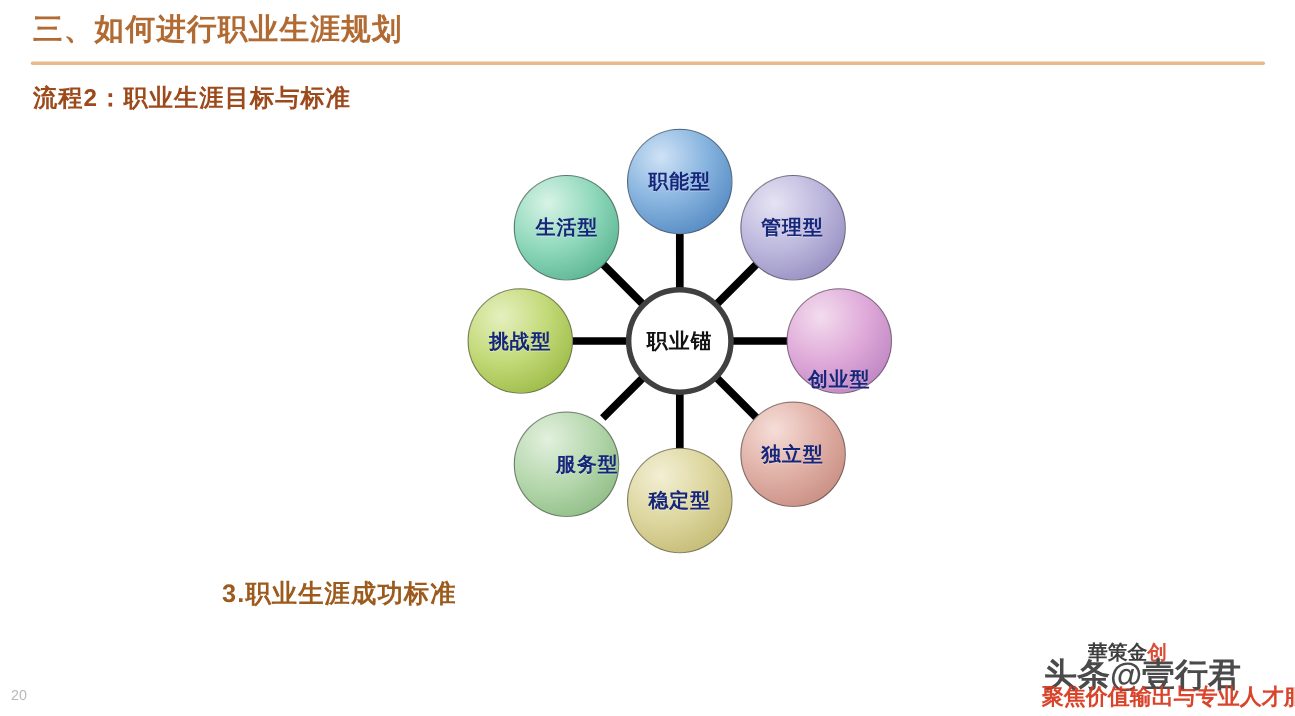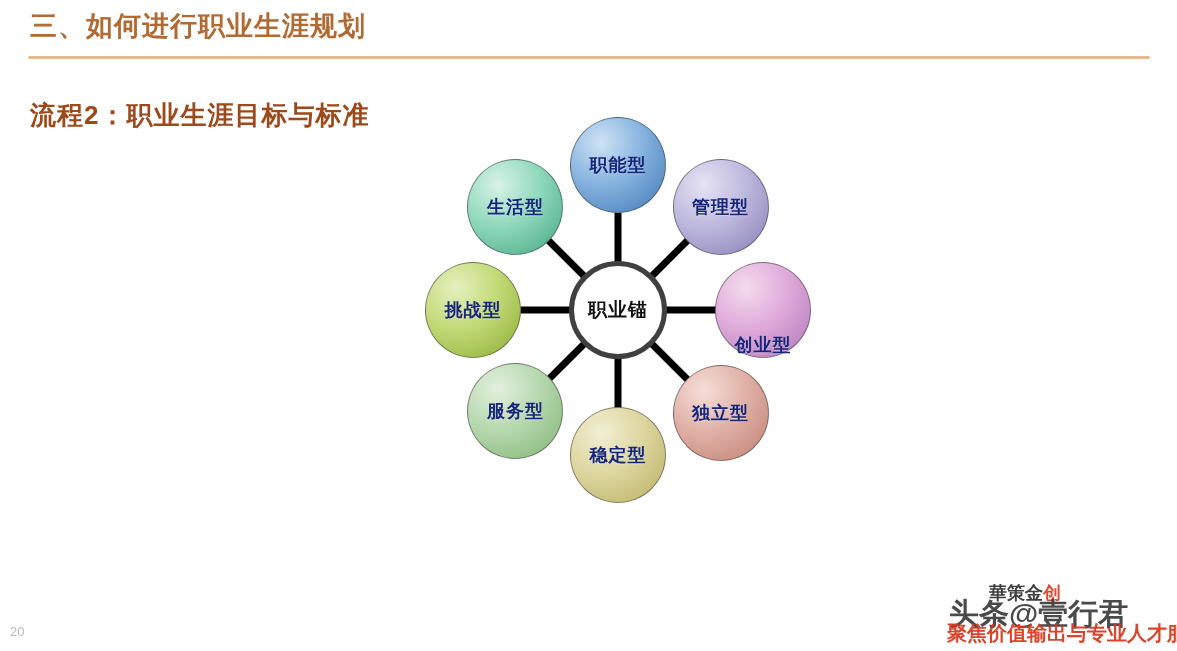--- a/index.html
+++ b/index.html
@@ -36,26 +36,25 @@
     top: 56px;
     width: 1122px;
     height: 3px;
     background: #e8b98a;
     border-radius: 2px;
   }
   .sub-title {
     position: absolute;
     left: 30px;
     top: 74px;
-    font-size: 26px;
+    font-size: 22px;
     font-weight: 700;
     color: #9c4a1c;
     letter-spacing: 1px;
     white-space: nowrap;
-    margin-top: 24px;
   }
 
   
   .diagram {
     position: absolute;
     left: 400px;
     top: 112px;
     width: 440px;
     height: 400px;
   }
@@ -197,35 +196,38 @@
         </div>
         <div class="node g-pink" style="left: 315px; top: 150px;">
           <span>创业型</span>
         </div>
         <div class="node g-salmon" style="left: 272.53px; top: 252.53px;">
           <span>独立型</span>
         </div>
         <div class="node g-khaki" style="left: 170px; top: 295px;">
           <span>稳定型</span>
         </div>
-        <div class="node g-sage" style="left: 67.4695px; top: 251px;">
+        <div class="node g-sage" style="left: 67.4695px; top: 262px; justify-content: flex-end;">
           <span>服务型</span>
         </div>
         <div class="node g-yellowgreen" style="left: 25px; top: 150px;">
           <span>挑战型</span>
         </div>
         <div class="node g-teal" style="left: 67.4695px; top: 47.4695px;">
           <span>生活型</span>
         </div>
         <div class="node node-center" style="left: 169px; top: 149px;">
           <span>职业锚</span>
         </div>
       </div>
   </div>
 
+  <div class="caption">
+    <span class="caption-inner">3.职业生涯成功标准</span>
+  </div>
 
   <div class="page-number">20</div>
 
   <div class="watermark">
     <div class="wm-top">
       <span>華策金</span><span class="accent">创</span>
     </div>
     <div class="wm-brand">头条@壹行君</div>
     <div class="wm-sub">聚焦价值输出与专业人才服务</div>
   </div>

